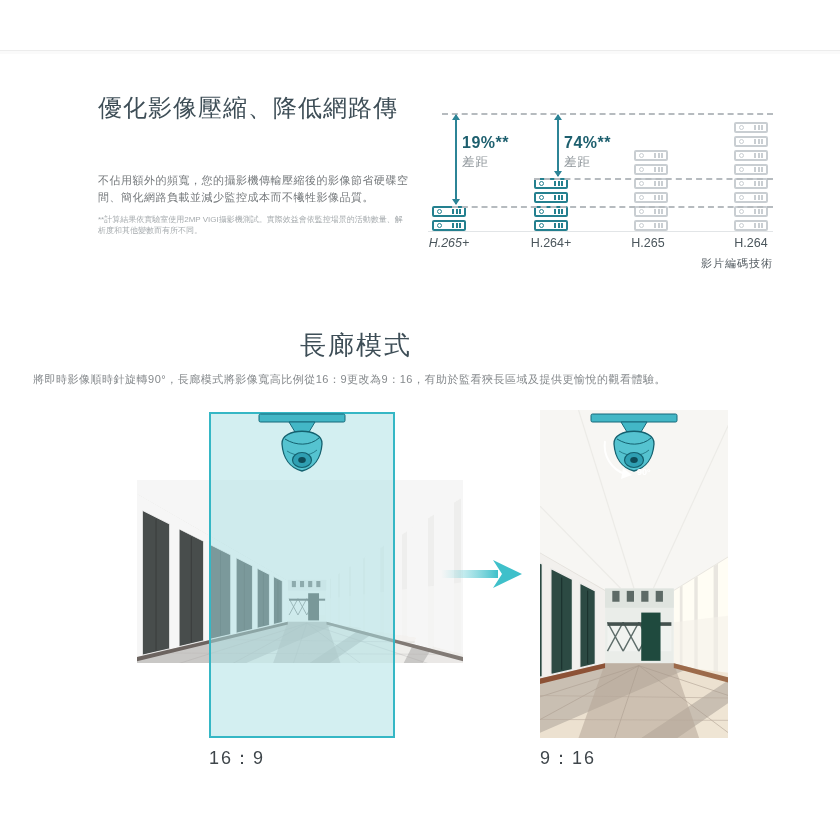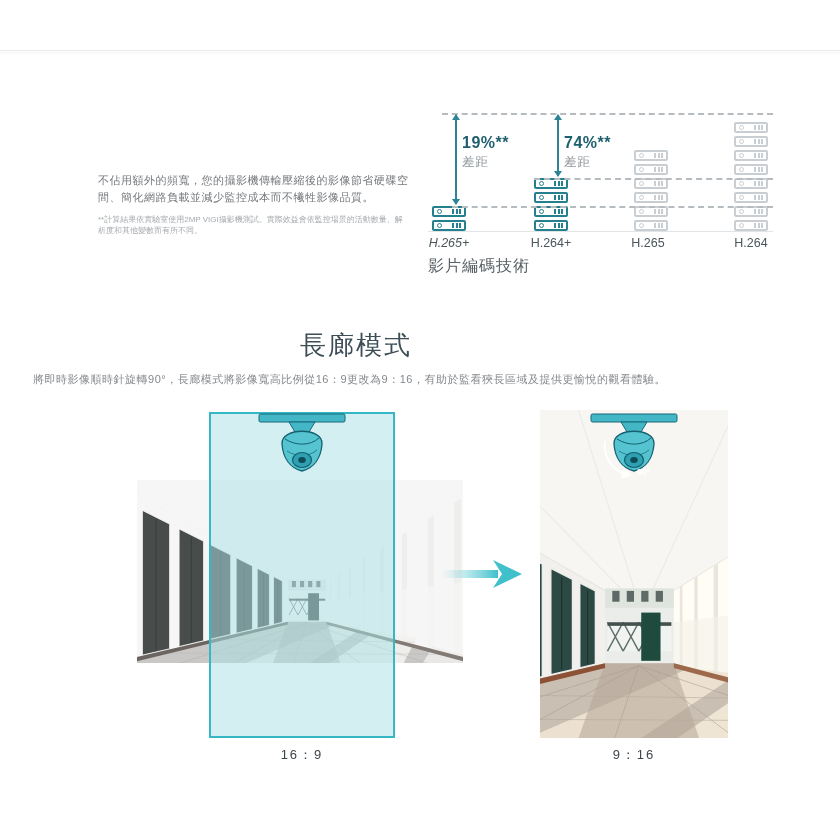--- a/index.html
+++ b/index.html
@@ -32,39 +32,40 @@
   .disk.muted .dot{border-color:#c9ced2;}
   .disk.muted .bars i{background:#c9ced2;}
   .varrow{position:absolute;width:2px;background:#2c8496;}
   .varrow:before,.varrow:after{content:"";position:absolute;left:-3px;border-left:4px solid transparent;border-right:4px solid transparent;}
   .varrow:before{top:-1px;border-bottom:6px solid #2c8496;}
   .varrow:after{bottom:-1px;border-top:6px solid #2c8496;}
   .gap-label{position:absolute;white-space:nowrap;}
   .gap-label .pct{color:#1d5f6e;font-size:16px;font-weight:bold;letter-spacing:.5px;}
   .gap-label .sub{color:#8d9499;font-size:12.5px;margin-top:2px;letter-spacing:1px;}
   .tick{position:absolute;top:138px;width:72px;text-align:center;color:#4b565c;font-size:12.5px;}
-  .xlabel{position:absolute;top:158px;left:0;width:345px;text-align:left;color:#565e64;font-size:16px;letter-spacing:1px;}
+  .xlabel{position:absolute;top:158px;left:0;width:345px;text-align:right;color:#565e64;font-size:11px;letter-spacing:1px;}
 
   
   .s2-title{left:0;top:328px;width:712px;text-align:center;color:#3e4e57;font-size:26px;letter-spacing:2px;font-weight:400;}
   .s2-desc{left:0;top:372px;width:699px;text-align:center;color:#85898c;font-size:11px;letter-spacing:.5px;}
 
   .photo{overflow:hidden;background:#f4f3f1;}
   .photo svg{display:block;width:100%;height:100%;}
   .photo-washed{filter:saturate(.14) brightness(1.07) contrast(.93);}
   .crop-overlay{left:209px;top:412px;width:186px;height:326px;box-sizing:border-box;border:2px solid #35b7c5;background:rgba(170,224,228,.52);z-index:2;}
   .cam{z-index:3;}
-  .ratio-label{top:746px;text-align:center;color:#3f464b;font-size:13px;letter-spacing:2px;}
+  .ratio-label{top:746px;text-align:left;color:#3f464b;font-size:18px;letter-spacing:2px;}
 </style>
 </head>
 <body>
 
 <div class="abs top-divider"></div>
 
 <div class="abs s1-title">
+  <div>優化影像壓縮、降低網路傳</div>
 </div>
 <div class="abs s1-desc">不佔用額外的頻寬，您的攝影機傳輸壓縮後的影像節省硬碟空間、簡化網路負載並減少監控成本而不犧牲影像品質。</div>
 <div class="abs s1-foot">**計算結果依實驗室使用2MP VIGI攝影機測試。實際效益會依監控場景的活動數量、解析度和其他變數而有所不同。</div>
 
 <div class="abs chart">
     <div class="axis-line" style=""></div>
     <div class="dash" style="left: 14px; top: 15px; width: 331px;"></div>
     <div class="col" style="left: 4px; top: 108px;">
       <div class="disk">
         <span class="dot"></span>

